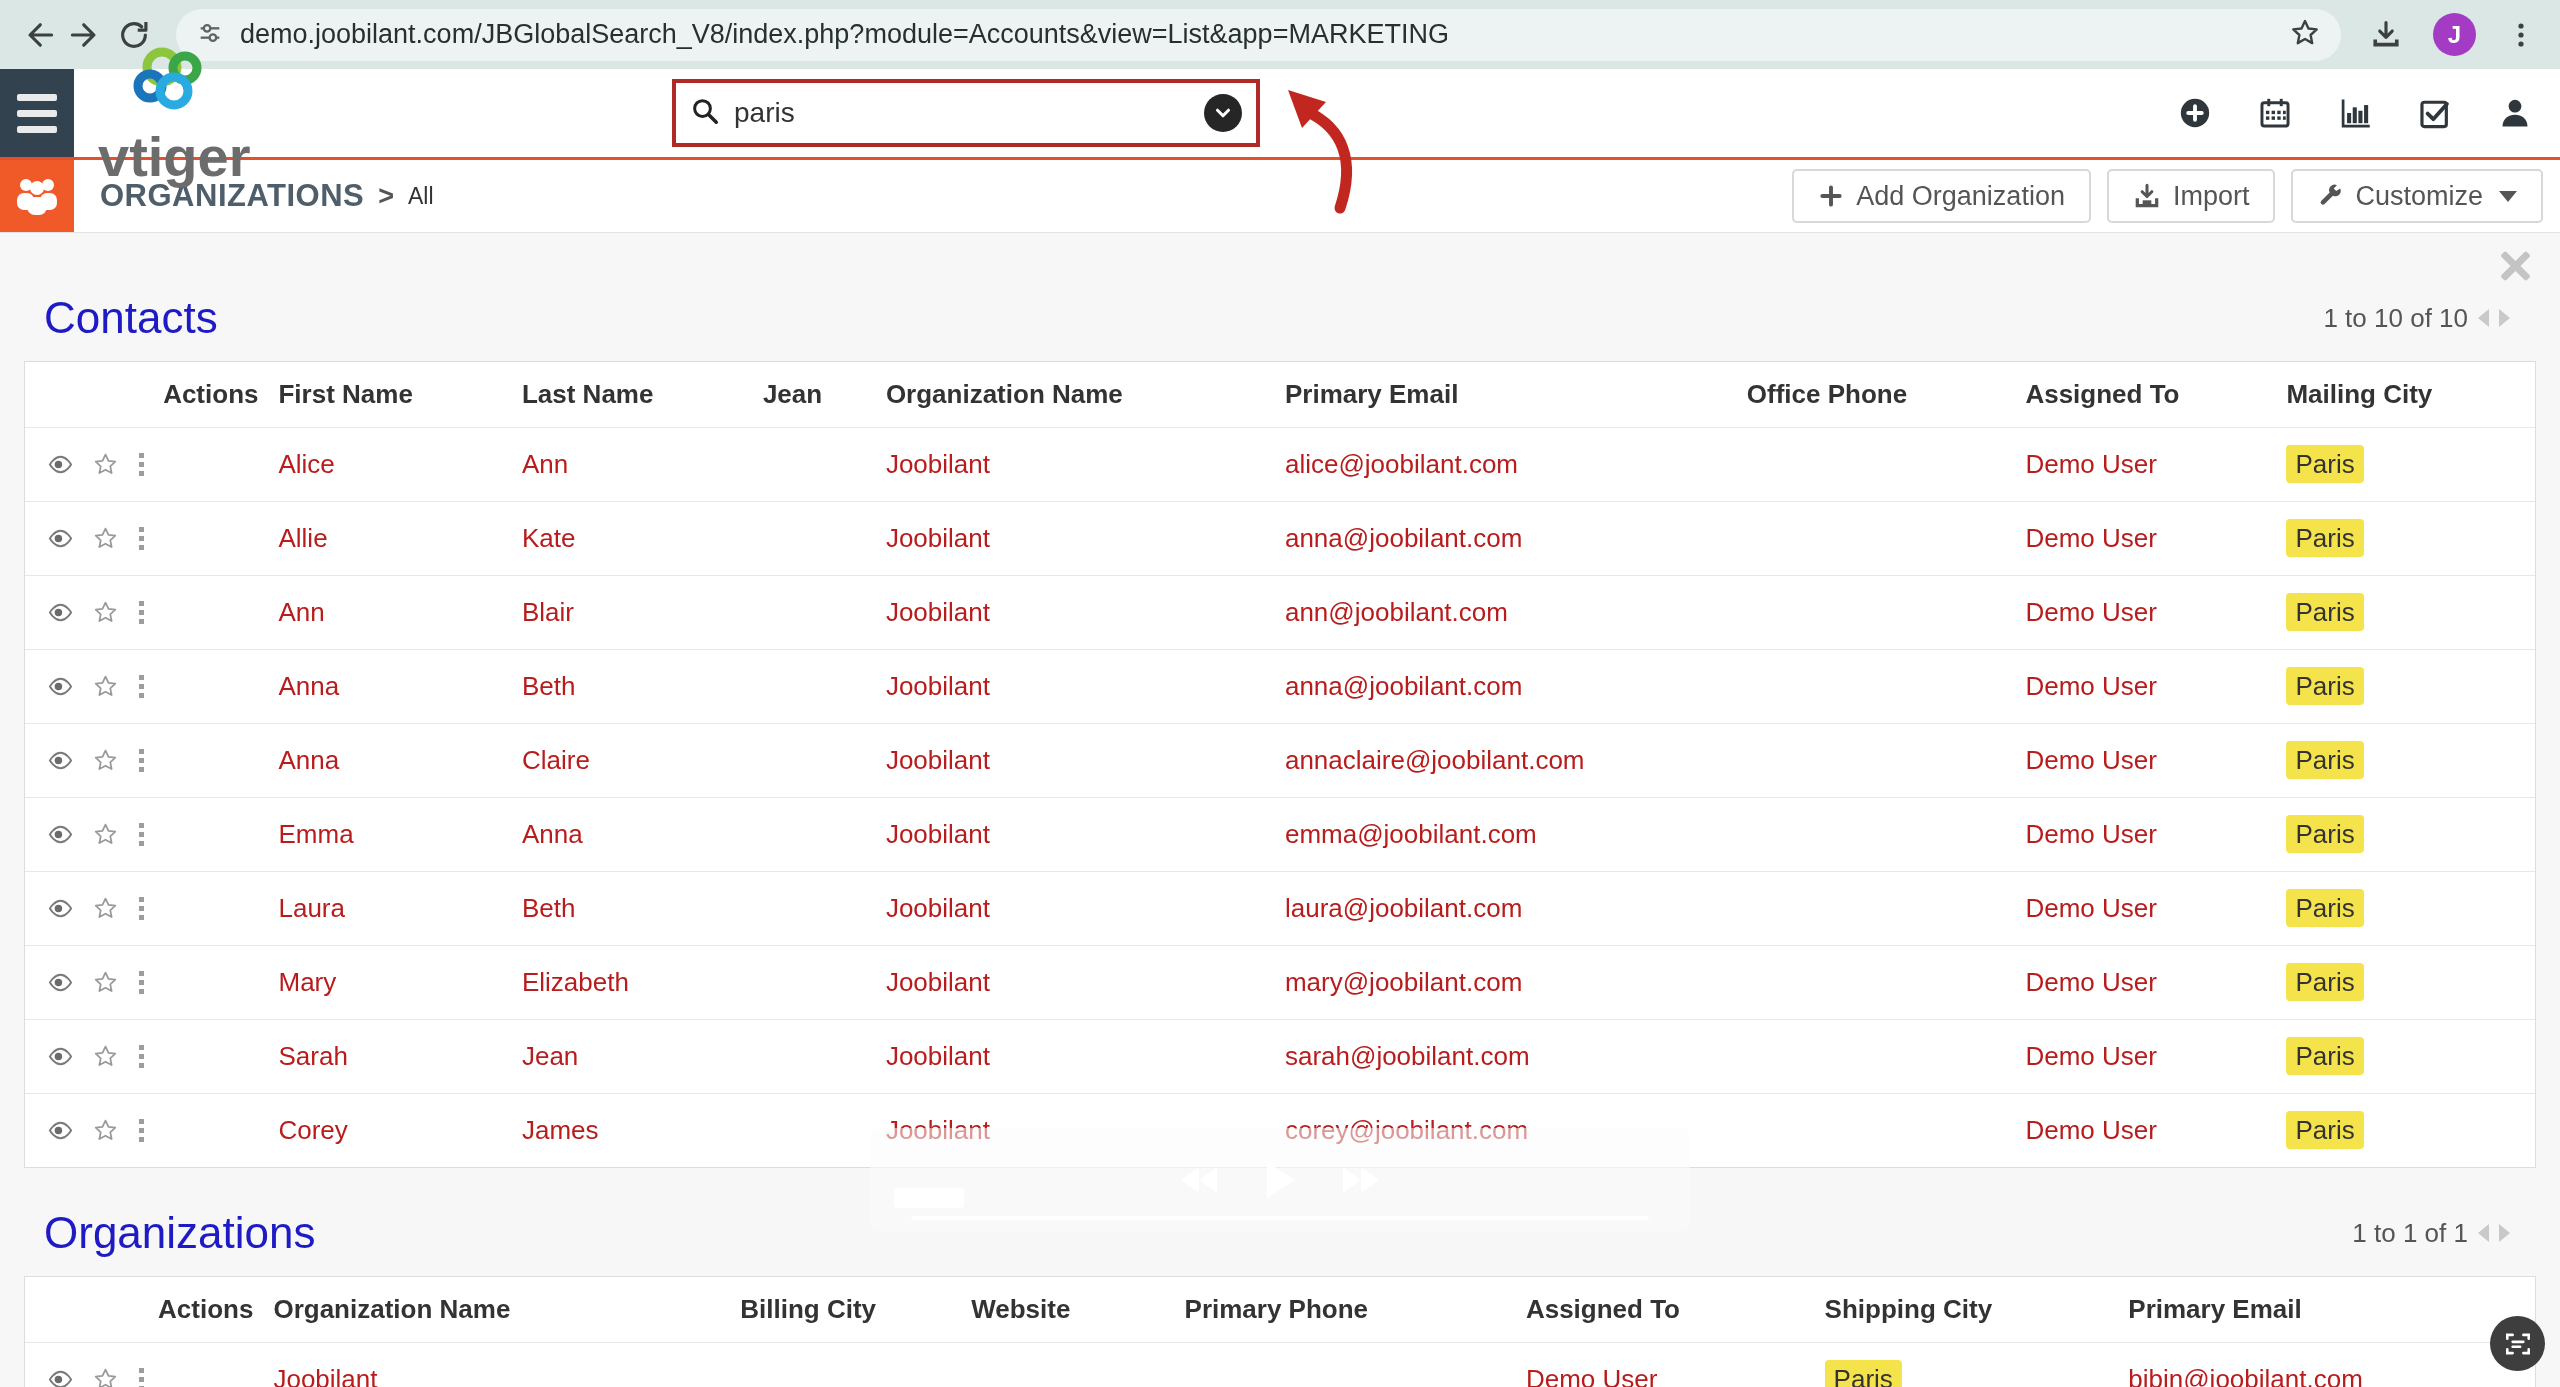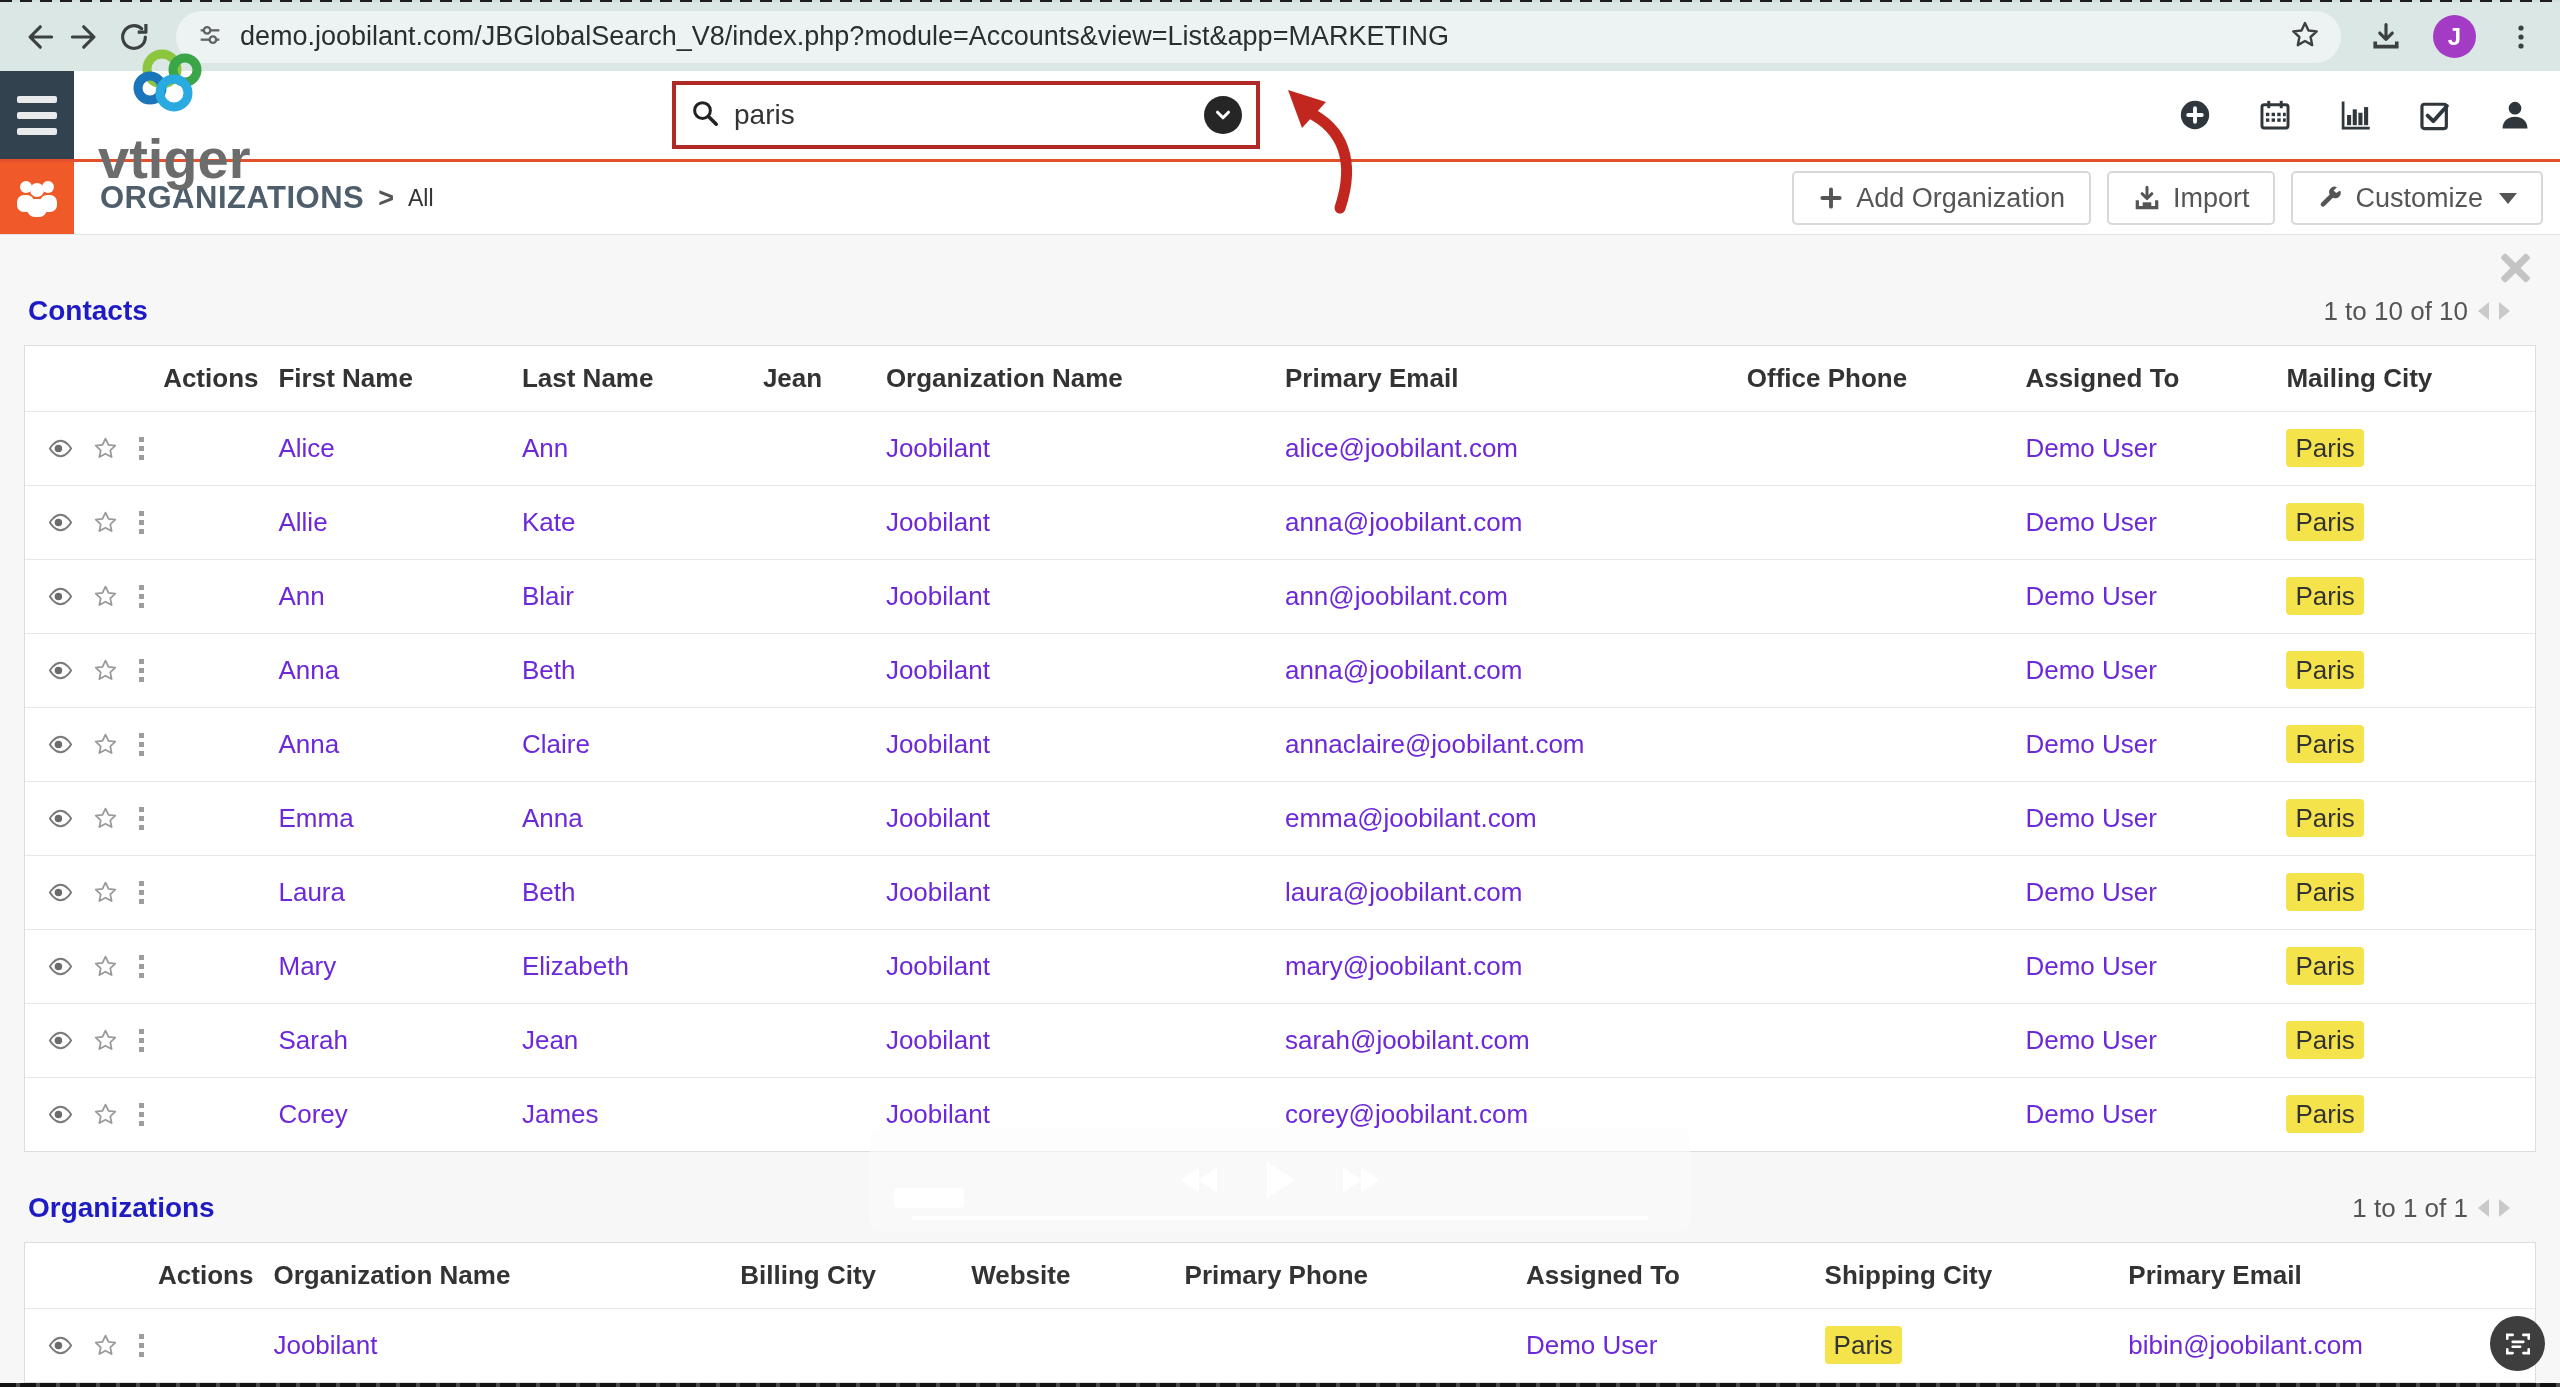--- a/index.html
+++ b/index.html
@@ -42,34 +42,34 @@
   .caret-down{width:0;height:0;border-left:9px solid transparent;border-right:9px solid transparent;border-top:11px solid #555;margin-left:4px;}
 
   
   .content{flex:1 1 auto;position:relative;padding:0 24px;background:#f7f7f8;}
   .close-x{position:absolute;top:16px;right:28px;width:34px;height:34px;cursor:pointer;}
   .close-x::before,.close-x::after{content:"";position:absolute;left:14px;top:-1px;width:7px;height:36px;background:#c4c4c4;border-radius:2px;}
   .close-x::before{transform:rotate(45deg);}
   .close-x::after{transform:rotate(-45deg);}
 
   .section-head{display:flex;align-items:center;justify-content:space-between;}
-  .section-title{font-size:28px;font-weight:700;color:#1e1bc4;margin-left:4px;}
+  .section-title{font-size:44px;font-weight:400;color:#1e1bc4;margin-left:20px;}
   .pager{display:flex;align-items:center;gap:10px;color:#555;font-size:26px;margin-right:26px;}
   .tri{display:inline-flex;cursor:pointer;}
   .tri-l{width:0;height:0;border-top:9px solid transparent;border-bottom:9px solid transparent;border-right:11px solid #c9c9c9;}
   .tri-r{width:0;height:0;border-top:9px solid transparent;border-bottom:9px solid transparent;border-left:11px solid #c9c9c9;}
 
   .sec-contacts{margin-top:60px;}
   .sec-orgs{margin-top:40px;}
   .tablebox{background:#fff;border:1px solid #ddd;margin-top:18px;}
   table{width:100%;border-collapse:collapse;table-layout:fixed;font-size:26px;}
   th{text-align:left;padding:17px 10px;font-weight:700;color:#333;white-space:nowrap;overflow:hidden;}
   td{padding:21px 10px;border-top:1px solid #e8e8e8;color:#444;white-space:nowrap;overflow:hidden;}
   th:first-child,td:first-child{padding-left:22px;text-align:right;}
-  .lnk{color:#6d28d9;text-decoration:none;cursor:pointer;margin-top:26px;}
+  .lnk{color:#b91c1c;text-decoration:none;cursor:pointer;margin-top:26px;}
   .c-actions{display:flex;align-items:center;gap:18px;}
   .aicon{display:inline-flex;cursor:pointer;}
   .hl{background:#f5e34b;padding:4px 9px;border-radius:4px;color:#333;}
   .hl:empty{display:none;}
 
   
   .red-arrow{position:absolute;left:1282px;top:86px;z-index:30;pointer-events:none;}
   .ghost{position:absolute;left:870px;top:1128px;width:820px;height:104px;background:rgba(252,252,252,0.55);border-radius:10px;z-index:5;pointer-events:none;display:flex;align-items:center;justify-content:center;gap:44px;}
   .ghost-bar{position:absolute;bottom:12px;left:5%;width:90%;height:4px;background:rgba(255,255,255,0.95);border-radius:2px;}
   .ghost-chip{position:absolute;bottom:24px;left:24px;width:70px;height:20px;background:rgba(255,255,255,0.9);border-radius:4px;}

